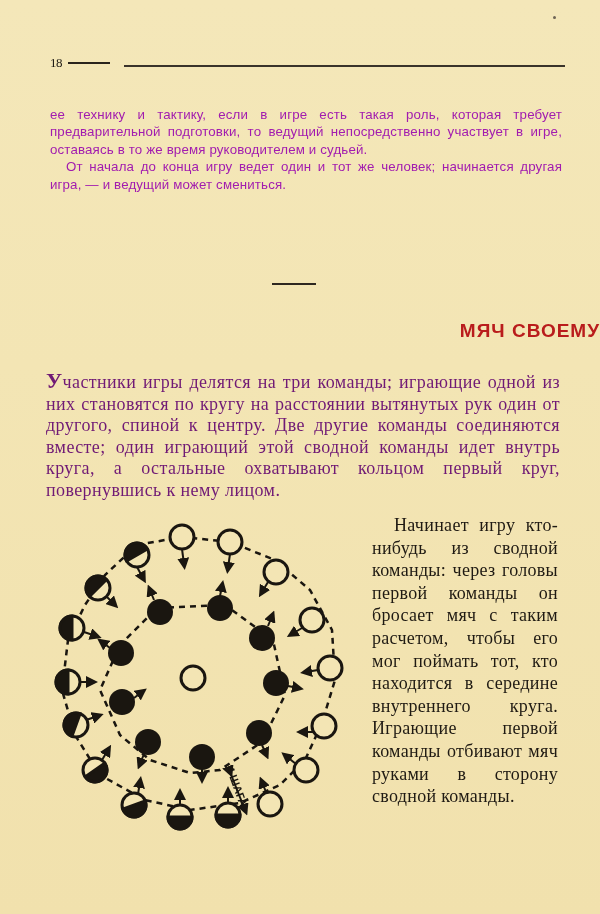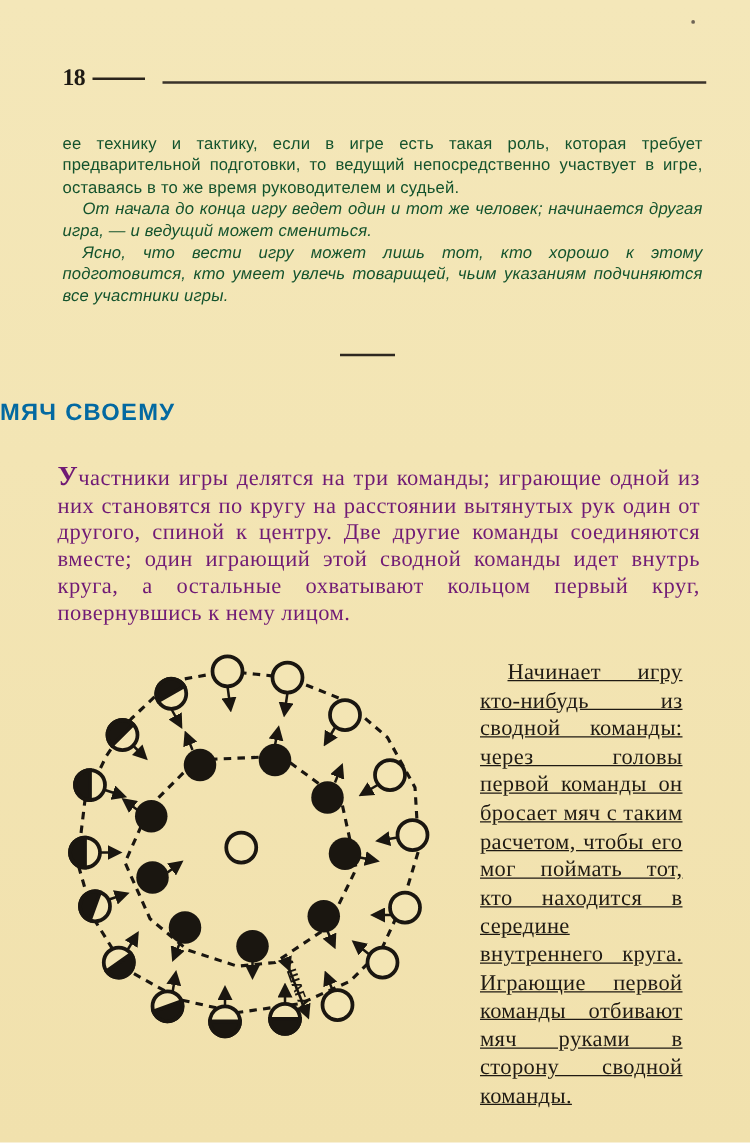--- a/index.html
+++ b/index.html
@@ -8,78 +8,77 @@
     background: linear-gradient(180deg, #f4e7b9 0%, #f3e5b4 40%, #f1e1ad 100%);
     font-family: "Liberation Serif", "DejaVu Serif", serif;
     color:#1e1a14;
     position:relative;
   }
   .header {
     position:absolute; left:50px; top:52px; width:515px; height:22px;
     display:flex; align-items:center;
     font-family:"Liberation Serif", serif;
   }
-  .page-num { font-weight:bold; font-size:19px; letter-spacing:-0.5px; }
+  .page-num { font-weight:normal; font-size:13px; letter-spacing:-0.5px; }
   .dash-short { width:42px; height:1.5px; background:#2a241c; margin:0 4px 0 6px; }
   .running-title { font-size:14px; letter-spacing:1px; }
   .dash-long { flex:1; height:2px; background:#3a332a; margin-left:10px; margin-top:6px; }
 
   .small-text {
     position:absolute; left:50px; top:106px; width:512px;
     font-family:"Liberation Sans", sans-serif;
     font-size:13.3px; line-height:17.4px; text-align:justify;
-    letter-spacing:0.15px; color:#14532d;
+    letter-spacing:0.15px; color:#a21caf;
   }
   .small-text p { margin:0; }
-  .small-text p.indent { text-indent:16px;font-style:italic; }
+  .small-text p.indent { text-indent:16px; }
 
   .sep {
     position:absolute; left:272px; top:283px; width:44px; height:1.5px; background:#2e2820;
   }
 
   .title {
-    position:absolute; left:0; width:600px; top:320px; text-align:left;
+    position:absolute; left:0; width:600px; top:320px; text-align:right;
     font-family:"Liberation Sans", sans-serif; font-weight:bold; font-size:19px;
-    letter-spacing:1px; color:#0369a1;
+    letter-spacing:1px; color:#b91c1c;
   }
 
   .main-text {
     position:absolute; left:46px; top:370px; width:514px;
     font-size:18px; line-height:21.6px; text-align:justify; letter-spacing:0.4px;
     color:#701a75;
   }
   .main-text .dropcap { font-weight:bold; font-size:22px; }
 
   .side-text {
     position:absolute; left:372px; top:514px; width:186px;
     font-size:18px; line-height:22.6px; text-align:justify; letter-spacing:0.3px;
     color:#1f1a13;
   }
-  .side-text p { margin:12px; text-indent:22px;text-decoration:underline; }
+  .side-text p { margin:0; text-indent:22px; }
 
   .diagram {
     position:absolute; left:40px; top:520px; width:330px; height:315px;
   }
   .speck { position:absolute; width:3px; height:3px; border-radius:50%; background:#6e6455; }
 </style>
 </head>
 <body>
 
 <div>
 
   <div class="header">
     <span class="page-num">18</span>
     <span class="dash-short"></span>
     <span class="dash-long"></span>
   </div>
 
   <div class="small-text">
     <p>ее технику и тактику, если в игре есть такая роль, которая требует предварительной подготовки, то ведущий непосредственно участвует в игре, оставаясь в то же время руководителем и судьей.</p>
     <p class="indent">От начала до конца игру ведет один и тот же человек; начинается другая игра, — и ведущий может смениться.</p>
-    <p class="indent">Ясно, что вести игру может лишь тот, кто хорошо к этому подготовится, кто умеет увлечь товарищей, чьим указаниям подчиняются все участники игры.</p>
   </div>
 
   <div class="sep"></div>
 
   <div class="title">МЯЧ СВОЕМУ</div>
 
   <div class="main-text"><span class="dropcap">У</span><span>частники игры делятся на три команды; играющие одной из них становятся по кругу на расстоянии вытянутых рук один от другого, спиной к центру. Две другие команды соединяются вместе; один играющий этой сводной команды идет внутрь круга, а остальные охватывают кольцом первый круг, повернувшись к нему лицом.</span></div>
 
   <div class="side-text">
     <p>Начинает игру кто-нибудь из сводной команды: через головы первой команды он бросает мяч с таким расчетом, чтобы его мог поймать тот, кто находится в середине внутреннего круга. Играющие первой команды отбивают мяч руками в сторону сводной команды.</p>

